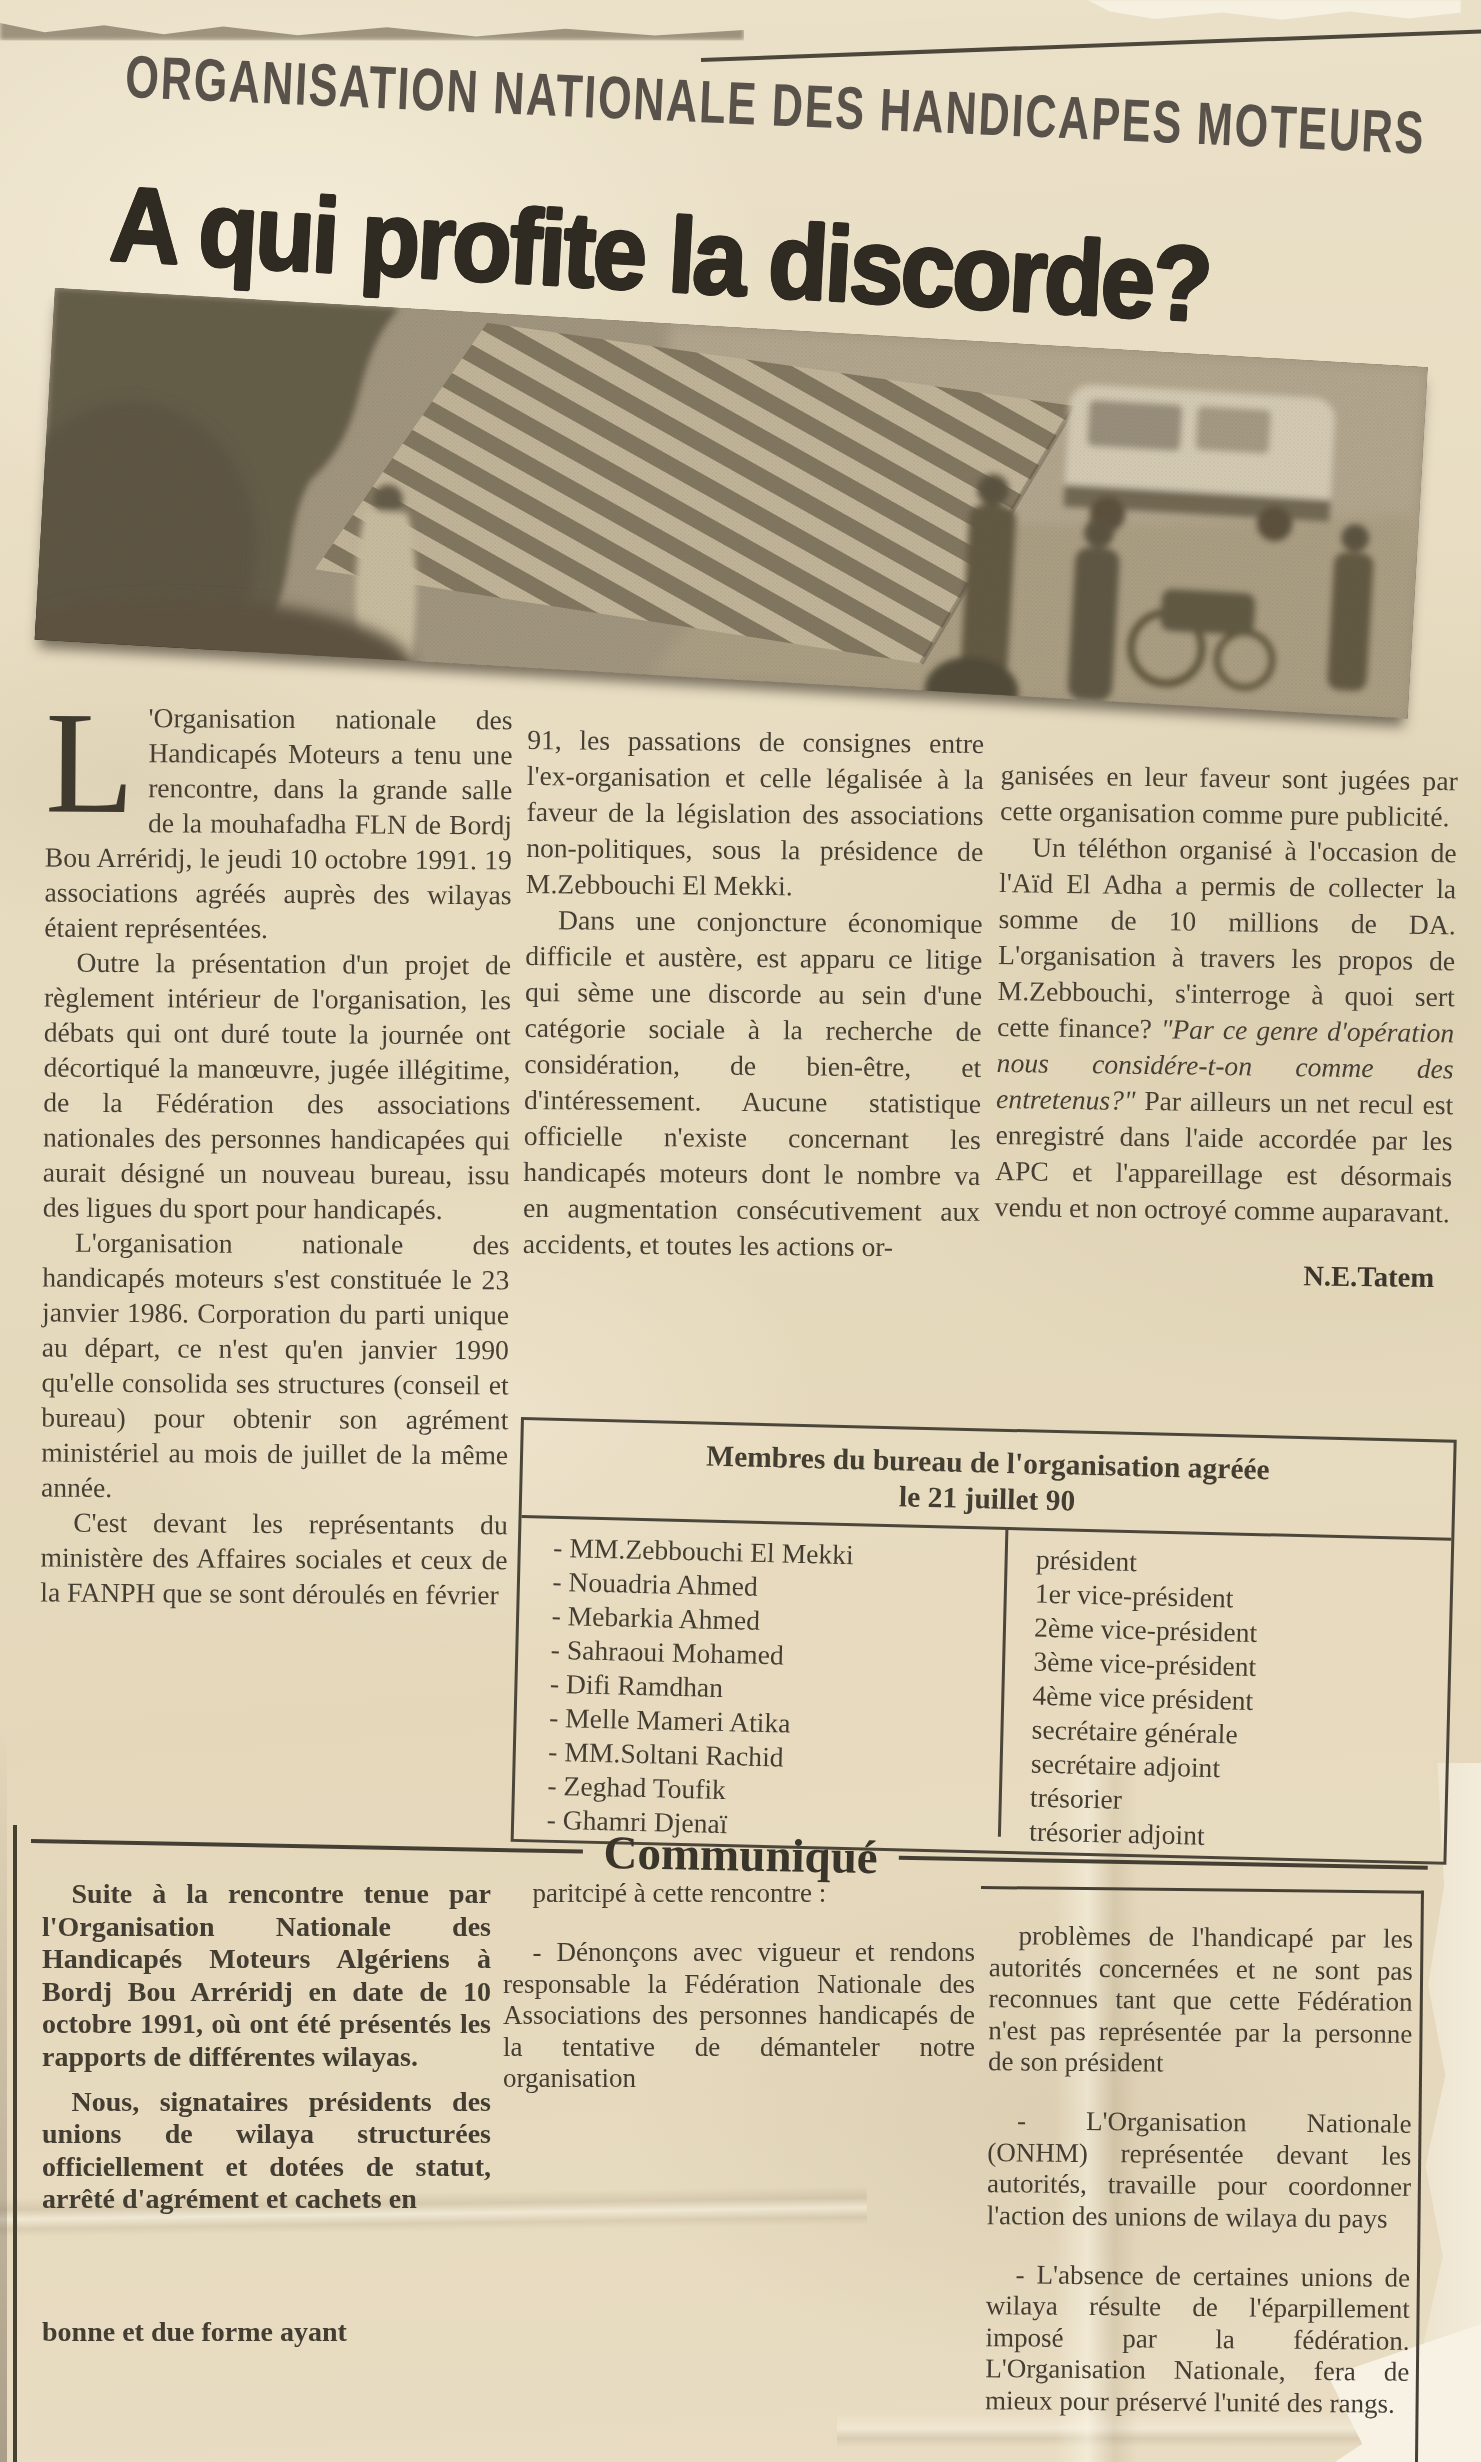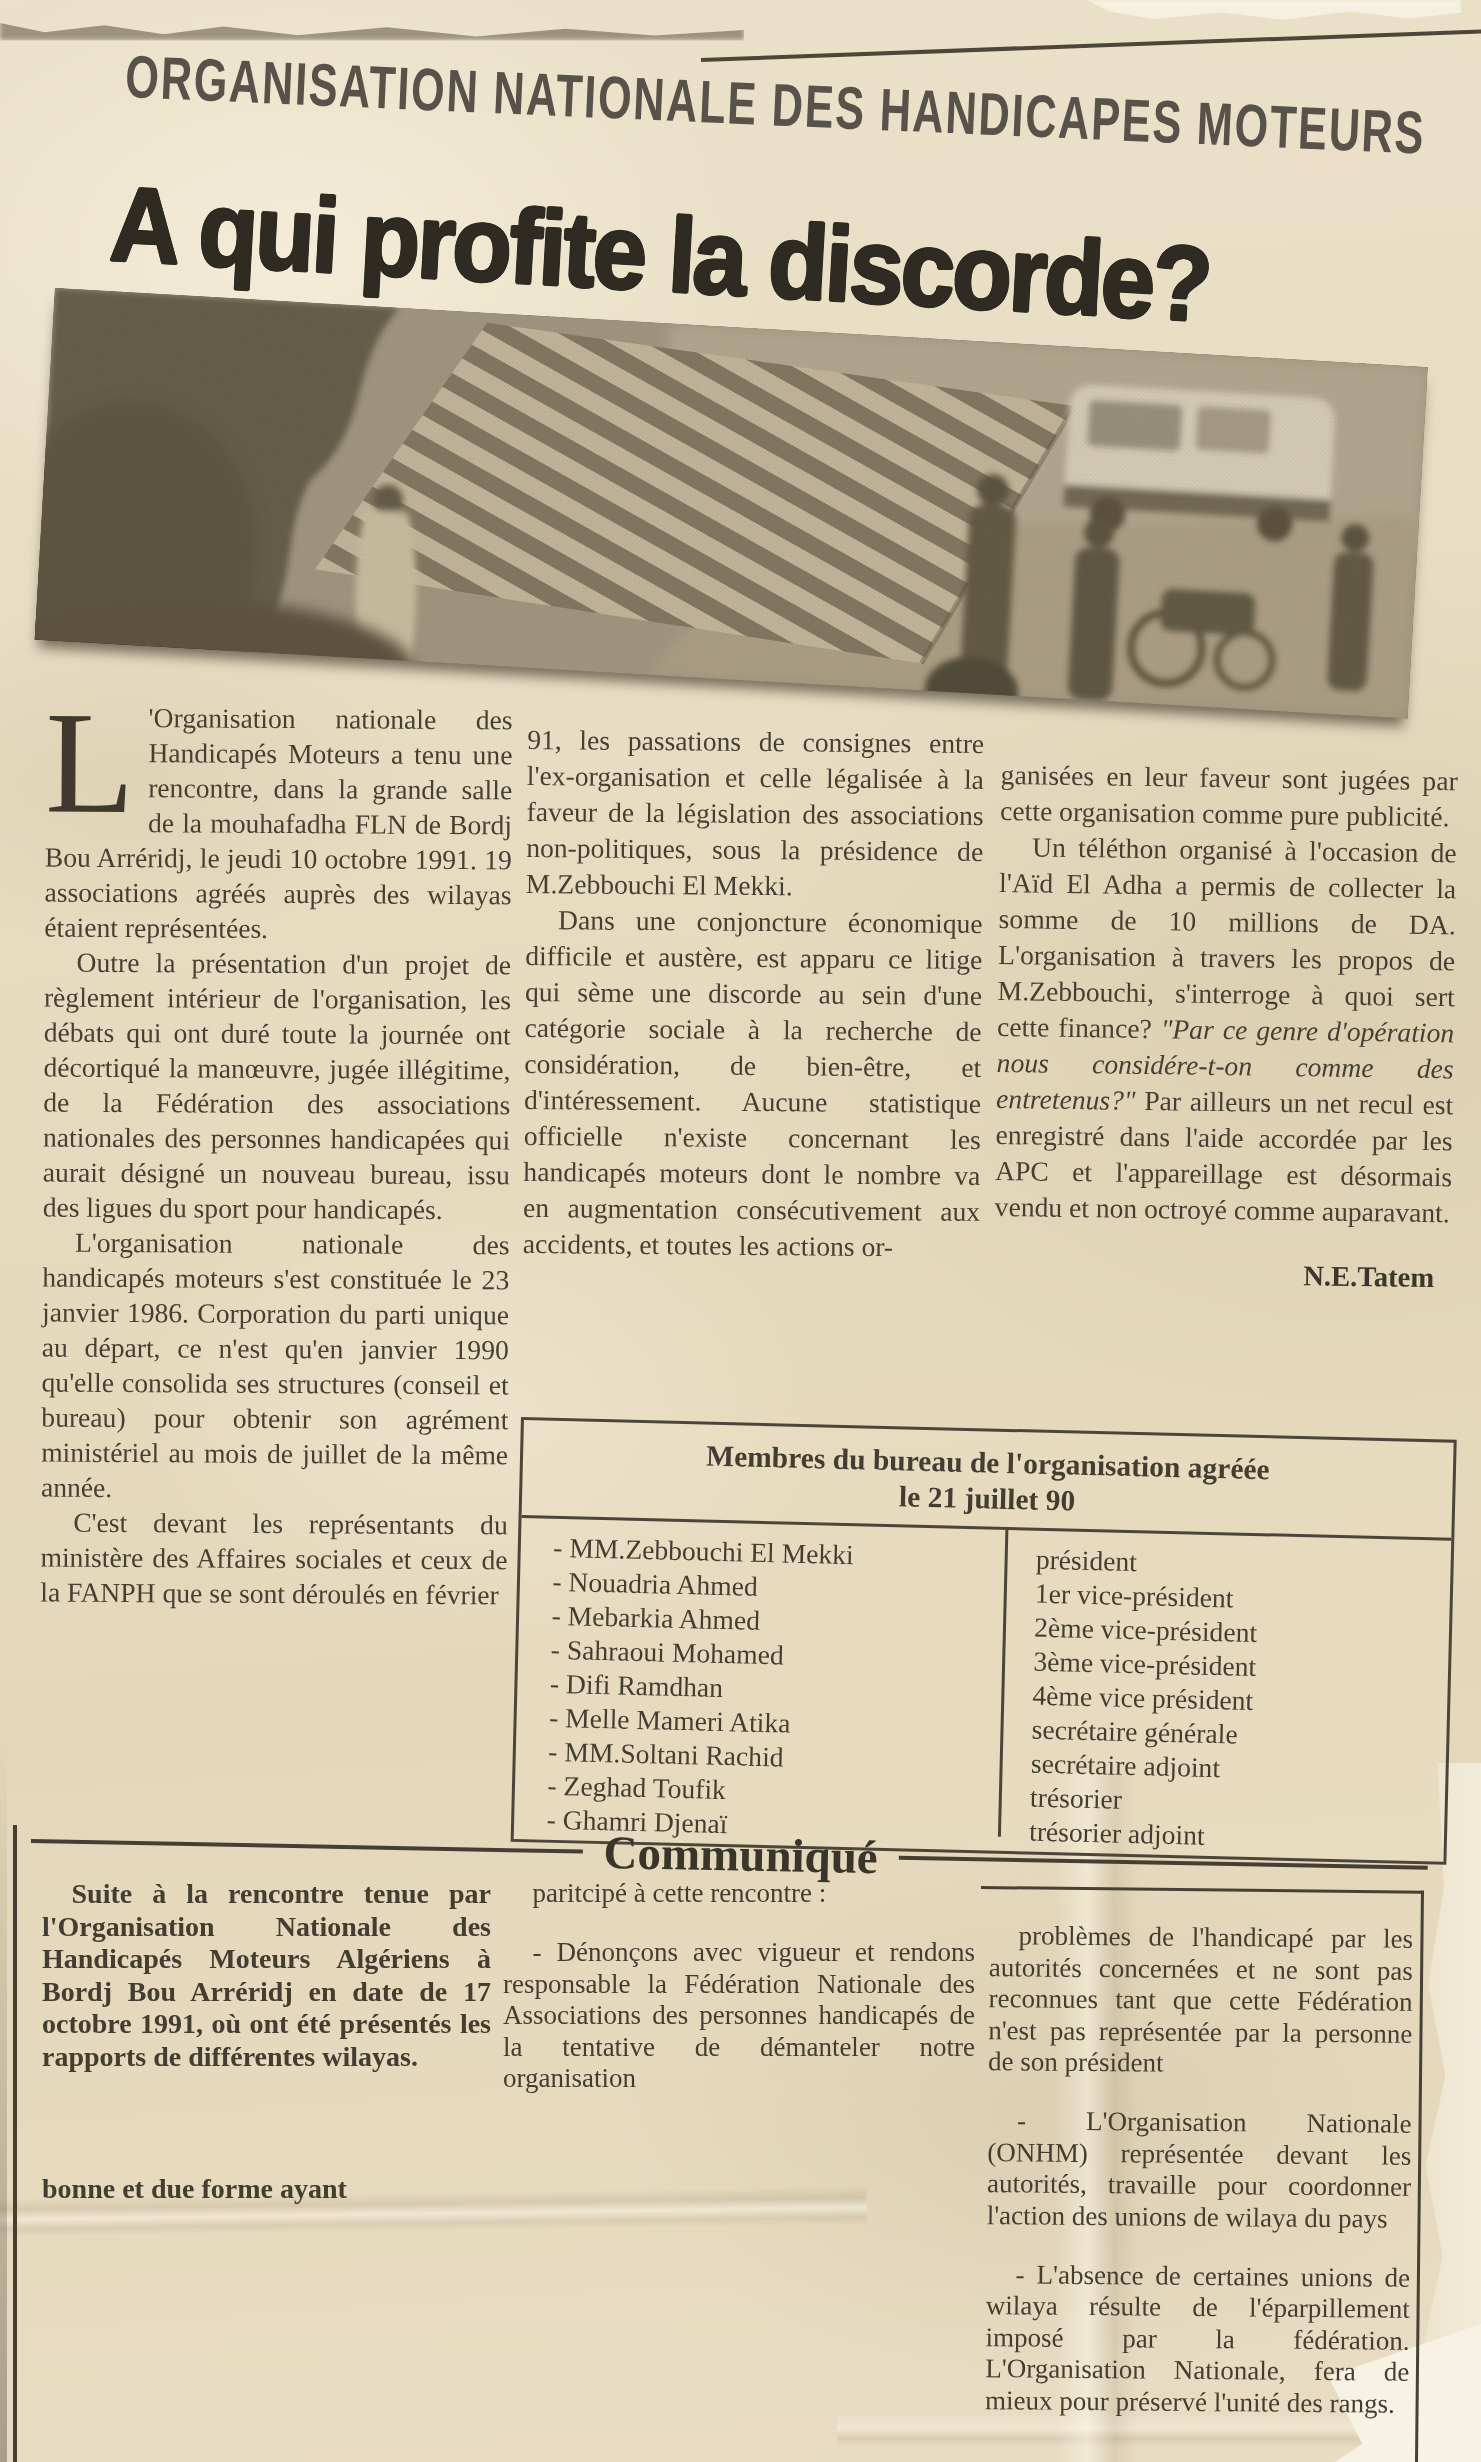--- a/index.html
+++ b/index.html
@@ -288,21 +288,22 @@
     <span class="rule-left"></span>
     <h2>Communiqué</h2>
     <span class="rule-right"></span>
   </div>
 
   <div class="k1-vline"></div>
 
   <div class="k3-frame"></div>
 
   <section class="comm k1">
-    <p>Suite à la rencontre tenue par l'Organisation Nationale des Handicapés Moteurs Algériens à Bordj Bou Arréridj en date de 17 octobre 1991, où ont été présentés les rapports de différentes wilayas.</p>
+    <p>Suite à la rencontre tenue par l'Organisation Nationale des Handicapés Moteurs Algériens à Bordj Bou Arréridj en date de 10 octobre 1991, où ont été présentés les rapports de différentes wilayas.</p>
+    <p>Nous, signataires présidents des unions de wilaya structurées officiellement et dotées de statut, arrêté d'agrément et cachets en</p>
     <p class="lastline">bonne et due forme ayant</p>
   </section>
 
   <section class="comm k2">
     <p>paritcipé à cette rencontre :</p>
     <p>- Dénonçons avec vigueur et rendons responsable la Fédération Nationale des Associations des personnes handicapés de la tentative de démanteler notre organisation</p>
   </section>
 
   <section class="comm k3">
     <p>problèmes de l'handicapé par les autorités concernées et ne sont pas reconnues tant que cette Fédération n'est pas représentée par la personne de son président</p>

